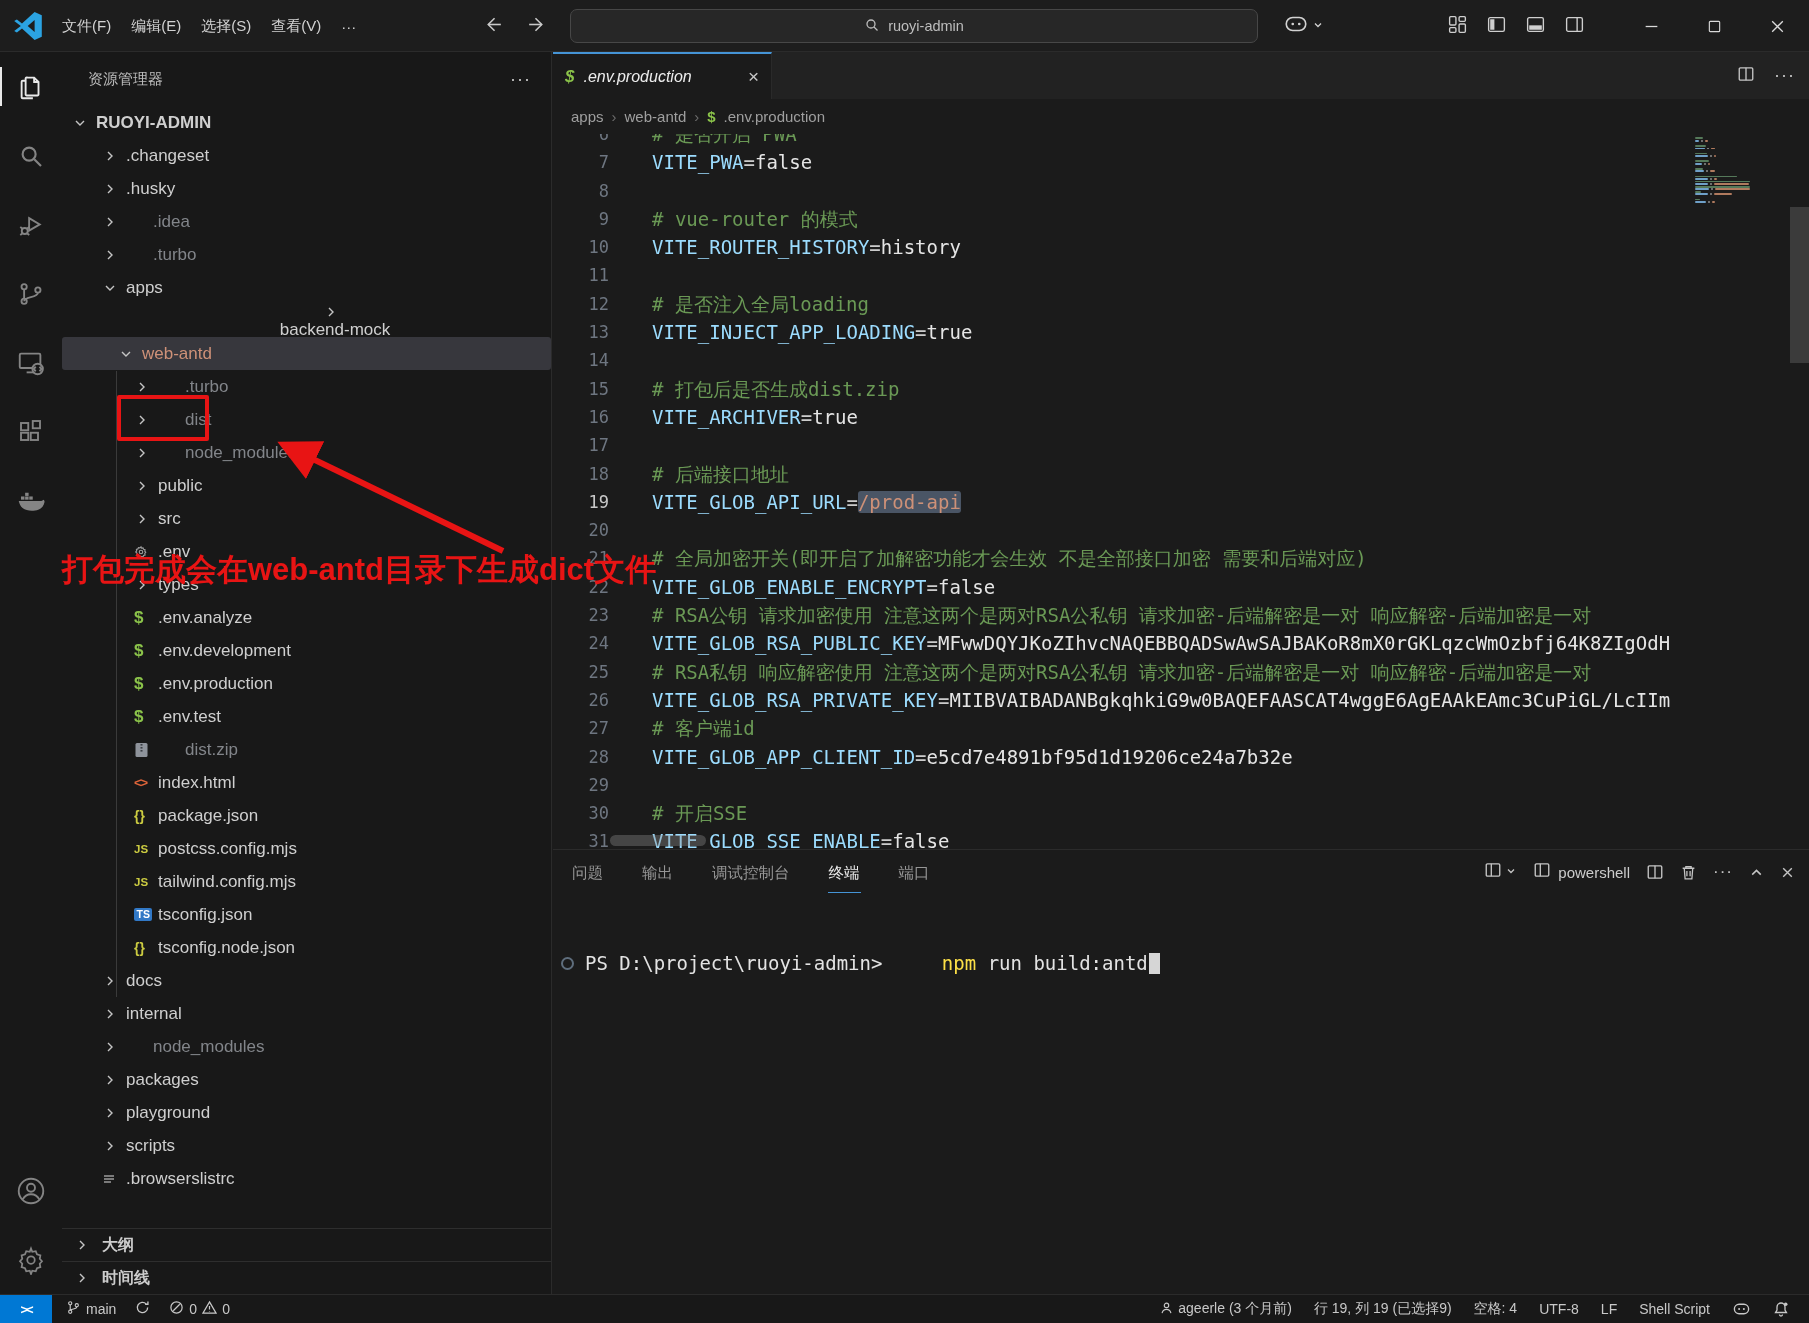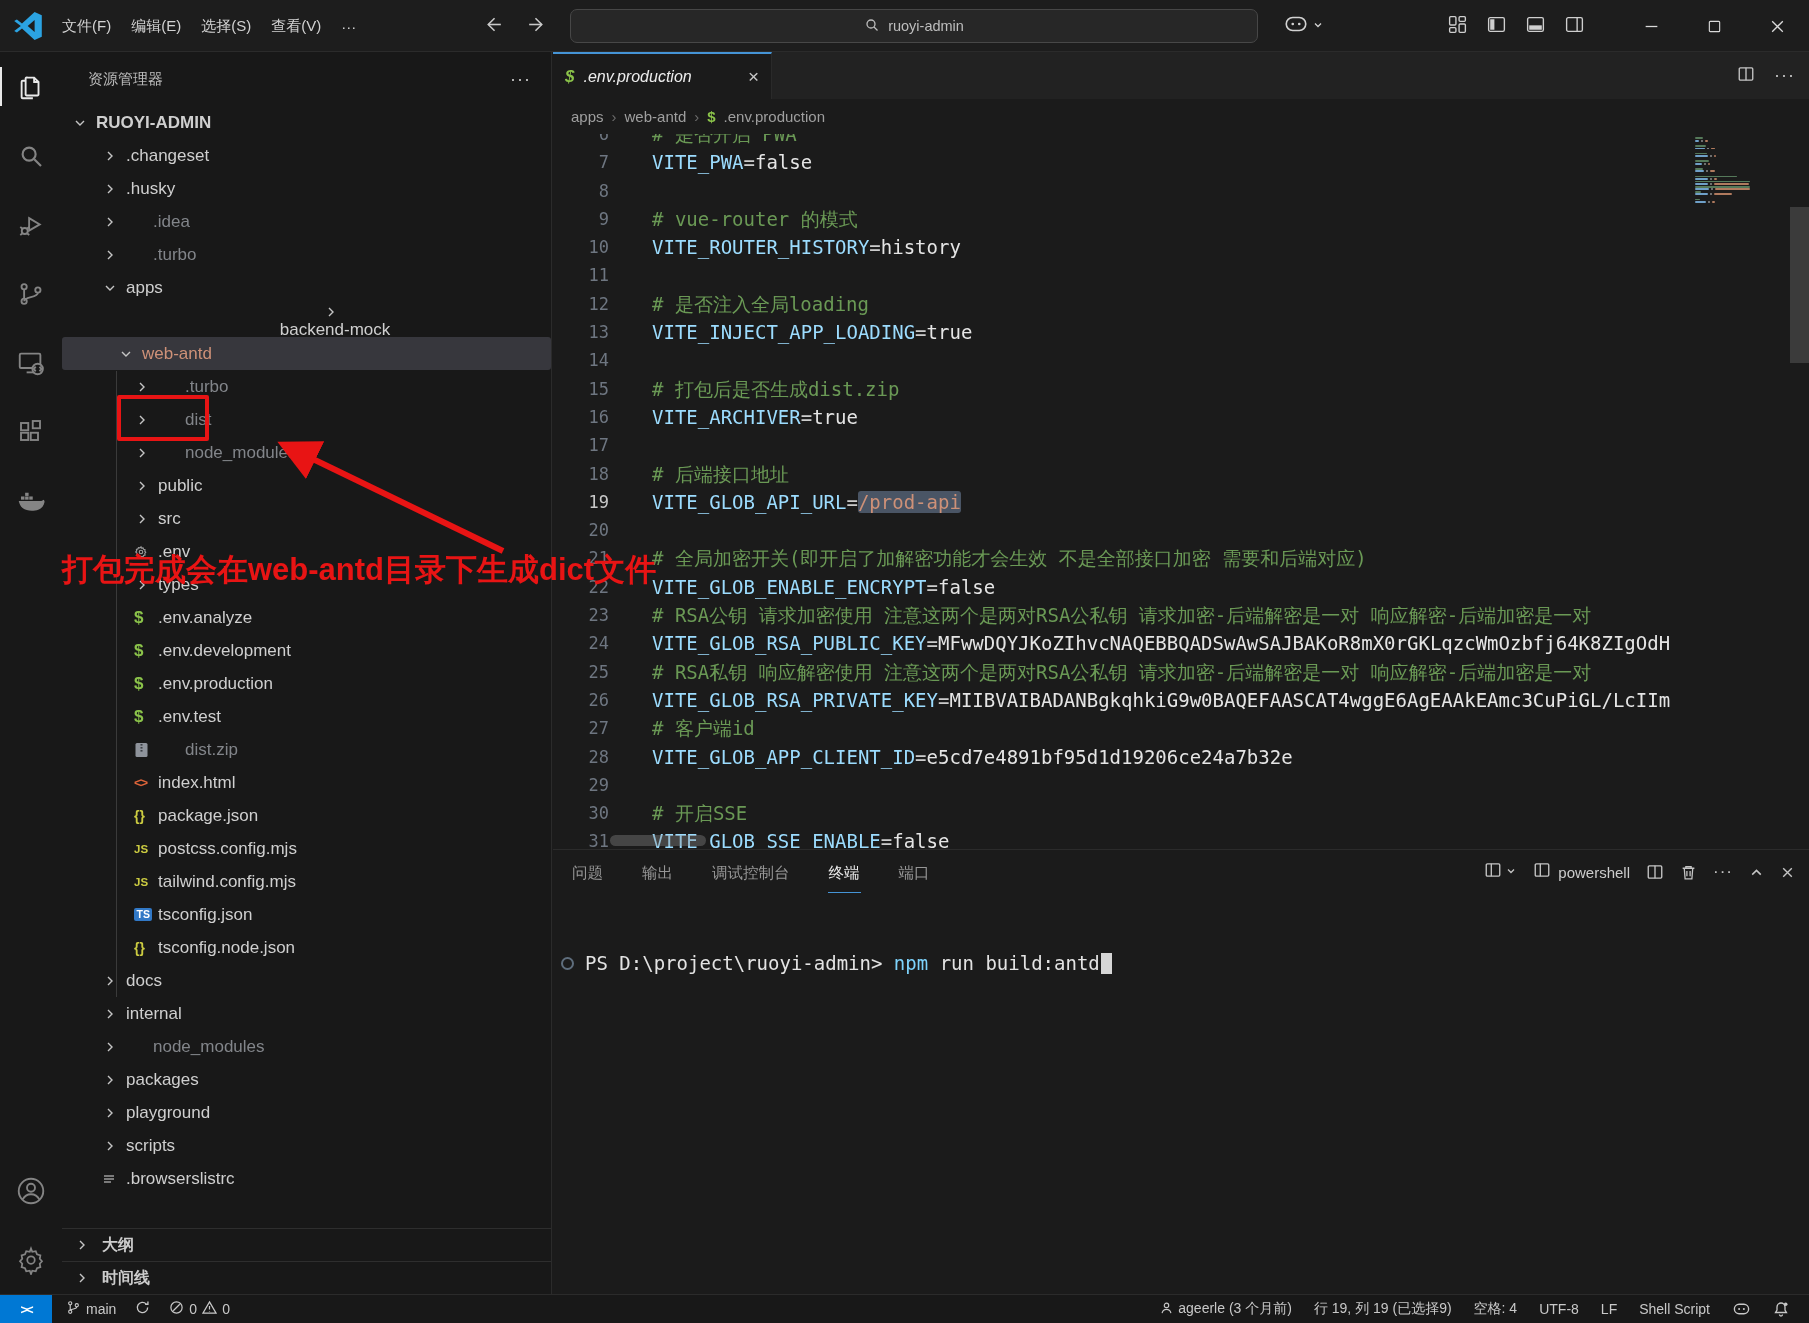--- a/index.html
+++ b/index.html
@@ -89,21 +89,21 @@
   .ptab{padding:11px 1px 8px 1px;cursor:pointer;border-bottom:1.5px solid transparent;}
   .ptab.active{color:#e8e8e8;border-bottom-color:#4594d6;}
   .panel-actions{position:absolute;right:14px;top:0;height:44px;display:flex;align-items:center;gap:16px;color:#c5c5c5;}
   .pa{display:flex;align-items:center;gap:3px;cursor:pointer;}
   .pa-label{font-size:15px;color:#cccccc;margin-left:4px;}
   .pa-more{font-size:17px;letter-spacing:1px;}
   .terminal{position:absolute;left:0;top:44px;right:0;bottom:0;font-family:"DejaVu Sans Mono",monospace;
             font-size:19px;color:#cccccc;}
   .tline{display:flex;align-items:center;padding:58px 0 0 8px;white-space:pre;}
   .cmd-circle{width:13px;height:13px;border:2px solid #5f6e7d;border-radius:50%;margin-right:11px;flex:none;}
-  .t-y{color:#7dd3fc;} .t-w{color:#e3e3e3;}
+  .t-y{color:#fde047;margin-left:48px;} .t-w{color:#e3e3e3;}
   .t-cursor{display:inline-block;width:11px;height:21px;background:#d6d6d6;margin-left:1px;}
 
   
   .statusbar{position:absolute;left:0;top:1294px;width:1809px;height:29px;background:#181818;
              border-top:1px solid #2b2b2b;display:flex;align-items:center;font-size:14px;color:#c8c8c8;}
   .remote{width:52px;height:100%;background:#0078d4;color:#fff;display:flex;align-items:center;
           justify-content:center;font-weight:700;font-size:13px;letter-spacing:-2px;cursor:pointer;}
   .sb-left{display:flex;align-items:flex-end;gap:7px;margin-left:8px;}
   .sb-right{margin-left:auto;display:flex;align-items:center;gap:10px;margin-right:14px;}
   .sb-item{display:flex;align-items:center;gap:5px;padding:0 6px;height:29px;cursor:pointer;}

